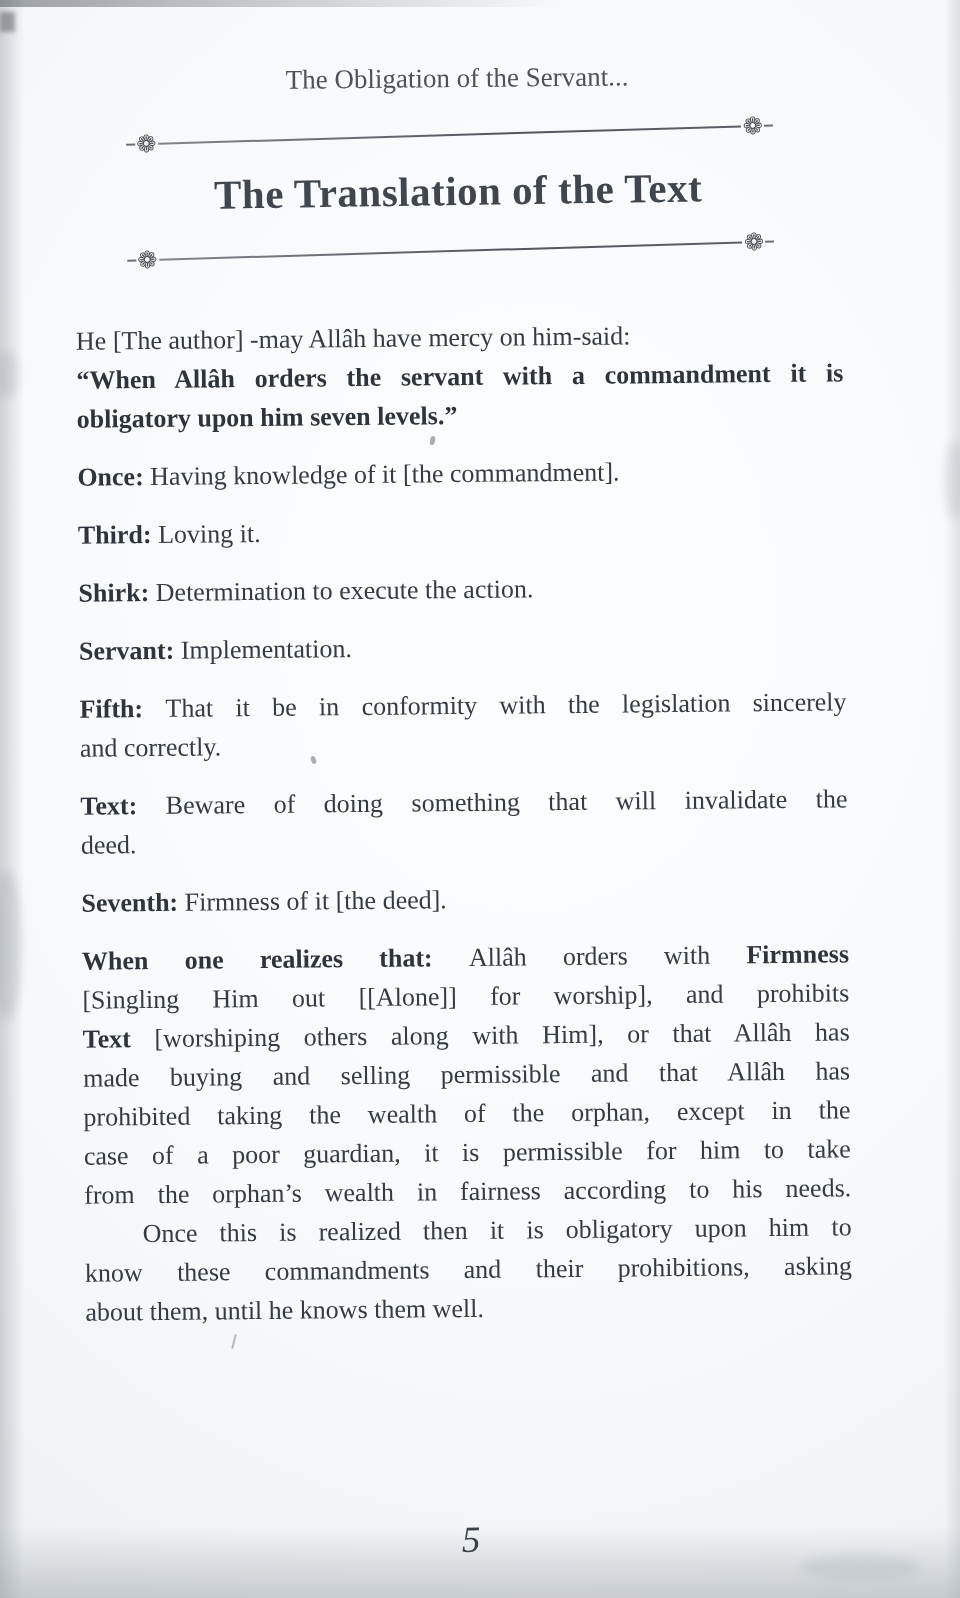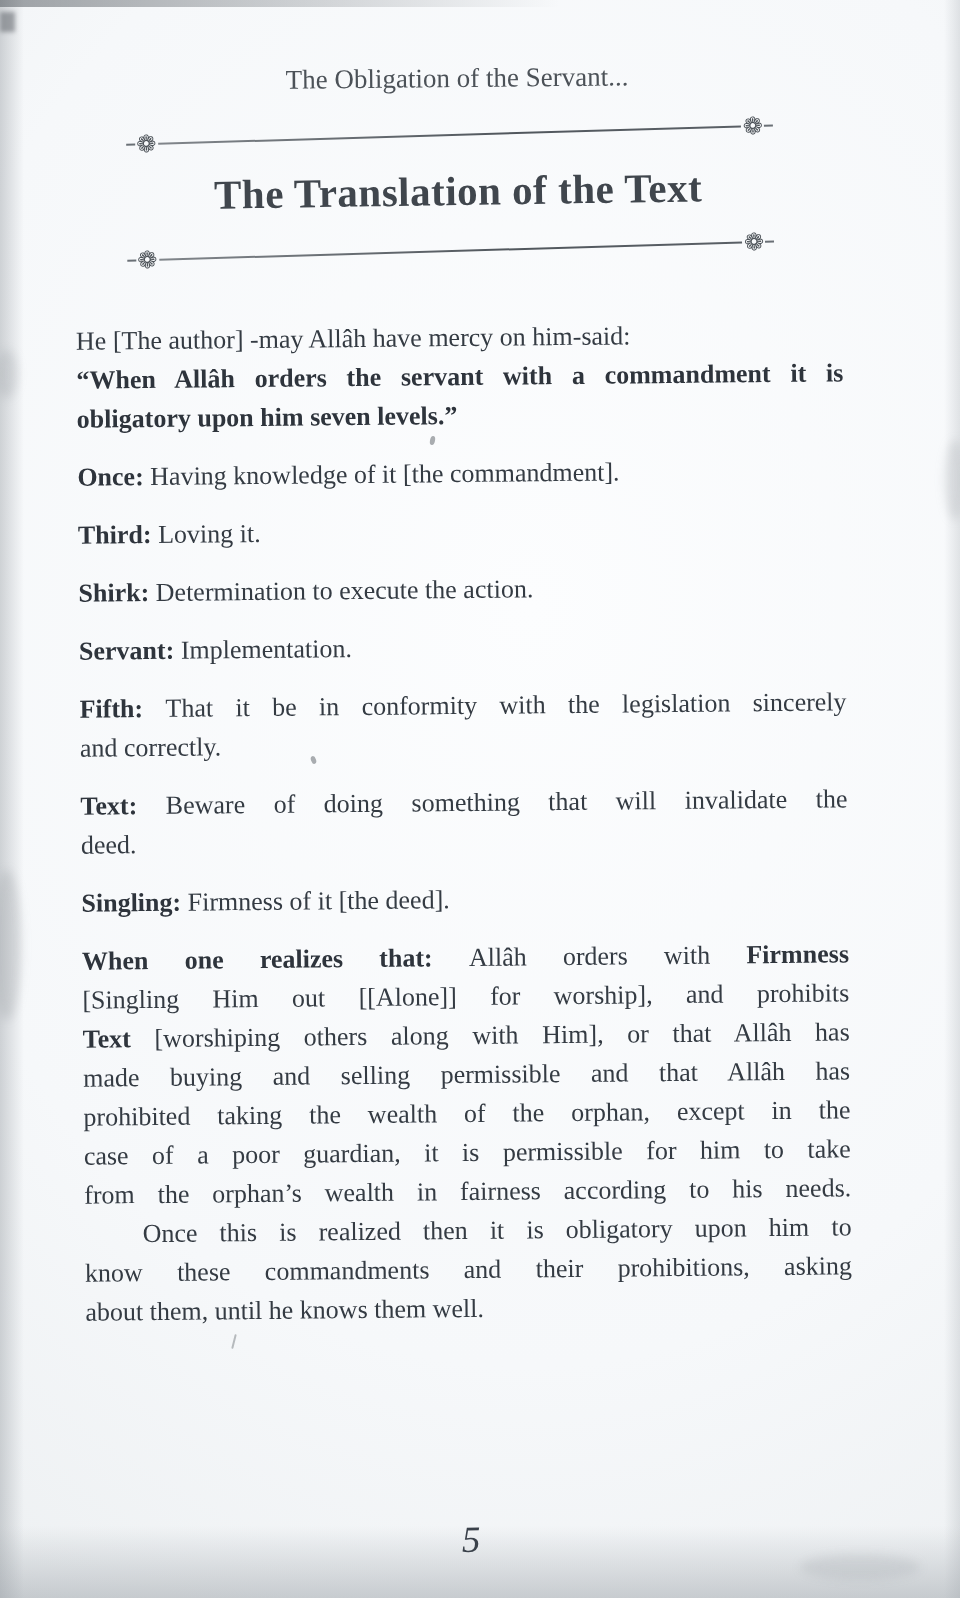--- a/index.html
+++ b/index.html
@@ -114,21 +114,21 @@
         <div class="line justify"><span class="b">“When Allâh orders the servant with a commandment it is</span></div>
         <div class="line"><span class="b">obligatory upon him seven levels.”</span></div>
         <div class="line gap"><span class="b">Once: </span><span class="r">Having knowledge of it [the commandment].</span></div>
         <div class="line gap"><span class="b">Third: </span><span class="r">Loving it.</span></div>
         <div class="line gap"><span class="b">Shirk: </span><span class="r">Determination to execute the action.</span></div>
         <div class="line gap"><span class="b">Servant: </span><span class="r">Implementation.</span></div>
         <div class="line justify gap"><span class="b">Fifth: </span><span class="r">That it be in conformity with the legislation sincerely</span></div>
         <div class="line"><span class="r">and correctly.</span></div>
         <div class="line justify gap"><span class="b">Text: </span><span class="r">Beware of doing something that will invalidate the</span></div>
         <div class="line"><span class="r">deed.</span></div>
-        <div class="line gap"><span class="b">Singling: </span><span class="r">Firmness of it [the deed].</span></div>
+        <div class="line gap"><span class="b">Seventh: </span><span class="r">Firmness of it [the deed].</span></div>
         <div class="line justify gap"><span class="b">When one realizes that: </span><span class="r">Allâh orders with </span><span class="b">Firmness</span></div>
         <div class="line justify"><span class="r">[Singling Him out [[Alone]] for worship], and prohibits</span></div>
         <div class="line justify"><span class="b">Text</span><span class="r"> [worshiping others along with Him], or that Allâh has</span></div>
         <div class="line justify"><span class="r">made buying and selling permissible and that Allâh has</span></div>
         <div class="line justify"><span class="r">prohibited taking the wealth of the orphan, except in the</span></div>
         <div class="line justify"><span class="r">case of a poor guardian, it is permissible for him to take</span></div>
         <div class="line justify"><span class="r">from the orphan’s wealth in fairness according to his needs.</span></div>
         <div class="line justify indent"><span class="r">Once this is realized then it is obligatory upon him to</span></div>
         <div class="line justify"><span class="r">know these commandments and their prohibitions, asking</span></div>
         <div class="line"><span class="r">about them, until he knows them well.</span></div>

